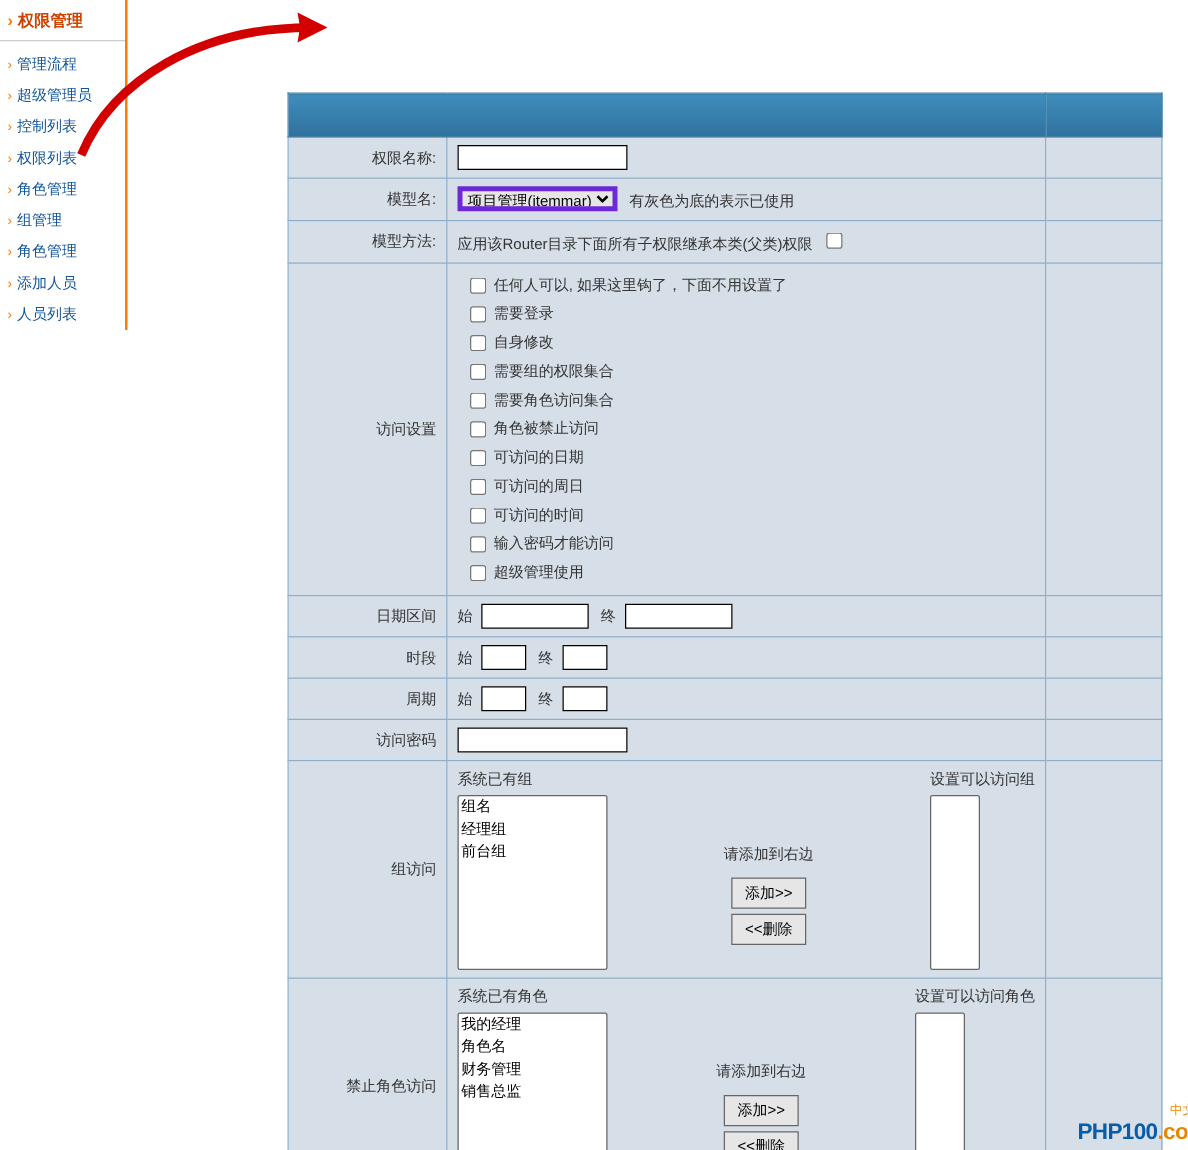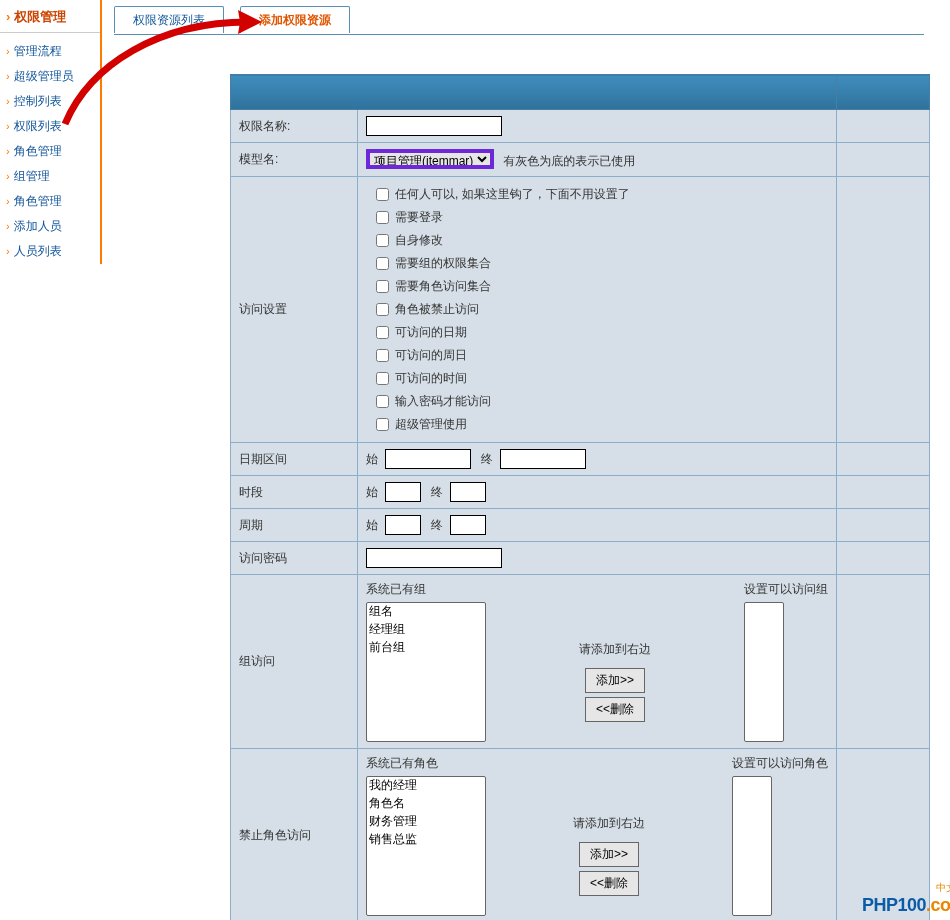--- a/index.html
+++ b/index.html
@@ -84,21 +84,21 @@
     background: #d6dfe7;
     padding: 6px 8px;
     vertical-align: middle;
   }
   table.form tr.header td {
     background: #317ba6;
     background: linear-gradient(#3f8dbd, #2f729c);
     height: 22px;
     border-color: #4a7da5;
   }
-  td.label-cell { width: 110px; text-align: left; }
+  td.label-cell { width: 110px; text-align: right; }
   td.right-cell { width: 76px; }
   td.content-cell { }
   td.content-cell.top { vertical-align: top; }
 
   input.text {
     background: #fff;
     border: 1px solid #000;
     height: 18px;
     padding: 0 2px;
     font-size: 12px;
@@ -168,24 +168,20 @@
       <div class="sidebar-item"><span class="chev">›</span><a>控制列表</a></div>
       <div class="sidebar-item"><span class="chev">›</span><a>权限列表</a></div>
       <div class="sidebar-item"><span class="chev">›</span><a>角色管理</a></div>
       <div class="sidebar-item"><span class="chev">›</span><a>组管理</a></div>
       <div class="sidebar-item"><span class="chev">›</span><a>角色管理</a></div>
       <div class="sidebar-item"><span class="chev">›</span><a>添加人员</a></div>
       <div class="sidebar-item"><span class="chev">›</span><a>人员列表</a></div>
     </div>
   </div>
 
-  <div class="tabs">
-    <div class="tab">权限资源列表</div>
-    <div class="tab active">添加权限资源</div>
-  </div>
 
   <svg class="arrow-svg" viewBox="0 0 220 140">
     <path d="M 15 120 C 40 60, 110 18, 198 18" stroke="#d30000" stroke-width="7" fill="none"></path>
     <polygon points="212,18 188,6 190,18 188,30" fill="#d30000"></polygon>
   </svg>
 
   <div class="form-wrap">
     <table class="form">
       <tbody>
         <tr class="header">
@@ -203,20 +199,28 @@
           <td class="label-cell"><span>模型名:</span></td>
           <td class="content-cell">
             <select class="select">
               <option selected="">项目管理(itemmar)</option>
             </select>
             <span class="hint">有灰色为底的表示已使用</span>
           </td>
           <td class="right-cell"></td>
         </tr>
 
+        <tr>
+          <td class="label-cell"><span>模型方法:</span></td>
+          <td class="content-cell">
+            <span>应用该Router目录下面所有子权限继承本类(父类)权限</span>
+            <input type="checkbox" style="margin-left: 8px;">
+          </td>
+          <td class="right-cell"></td>
+        </tr>
 
         <tr>
           <td class="label-cell"><span>访问设置</span></td>
           <td class="content-cell top" id="access-options-cell" style="padding-left:14px;">
               <div class="chk-row"><input type="checkbox" style=""><span>任何人可以, 如果这里钩了，下面不用设置了</span></div>
               <div class="chk-row"><input type="checkbox" style=""><span>需要登录</span></div>
               <div class="chk-row"><input type="checkbox" style=""><span>自身修改</span></div>
               <div class="chk-row"><input type="checkbox" style=""><span>需要组的权限集合</span></div>
               <div class="chk-row"><input type="checkbox" style=""><span>需要角色访问集合</span></div>
               <div class="chk-row"><input type="checkbox" style=""><span>角色被禁止访问</span></div>

